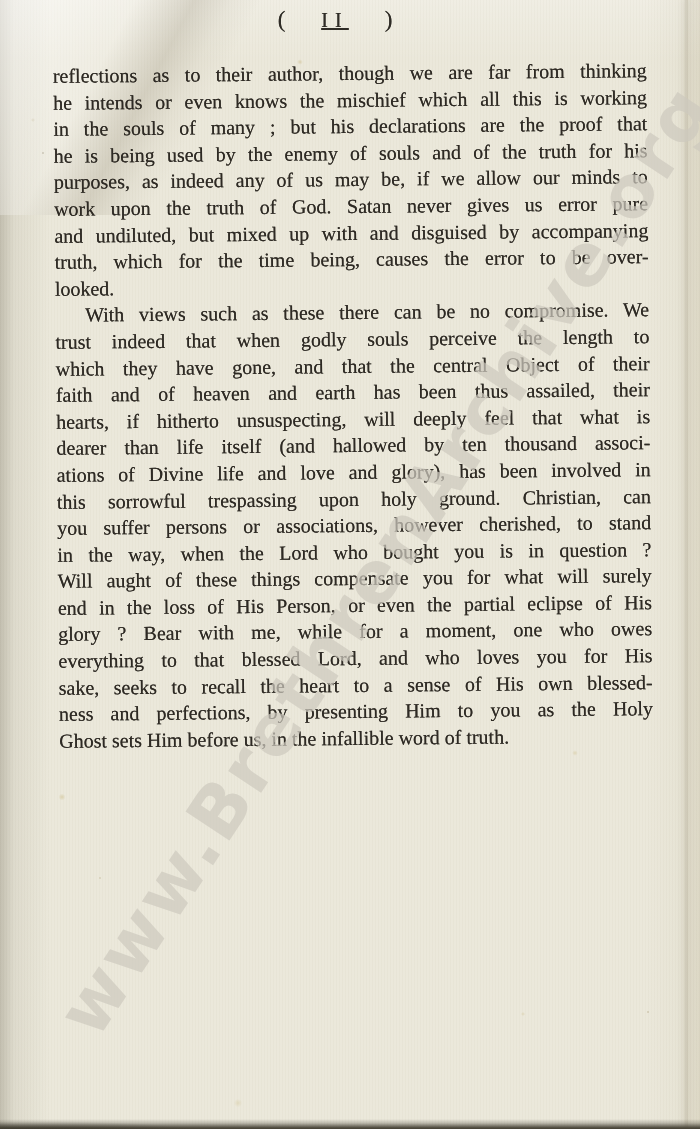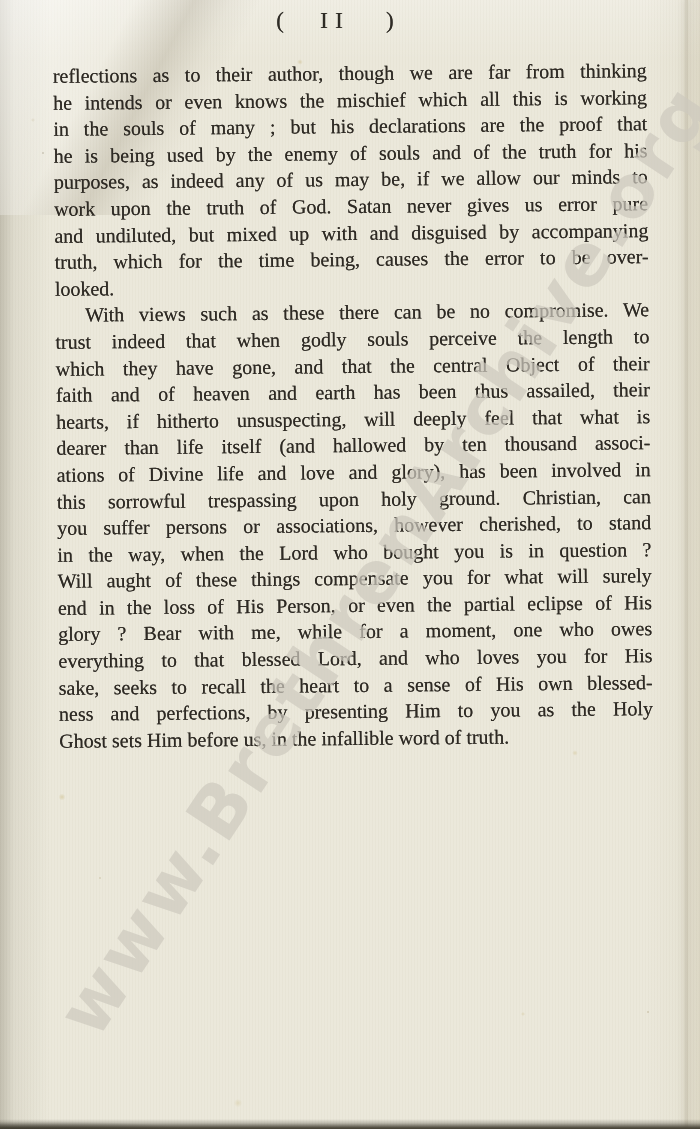--- a/index.html
+++ b/index.html
@@ -45,21 +45,21 @@
       radial-gradient(ellipse 220px 14px at 40px 12px, rgba(55,52,42,0.55), transparent 70%),
       linear-gradient(to bottom, rgba(70,66,55,0) 0%, rgba(70,66,55,0.28) 40%, #4a463a 90%);
     pointer-events: none;
   }
   .header {
     position: absolute; top: 7px; left: 0; width: 670px;
     display: flex; justify-content: center; align-items: baseline; gap: 36px;
     font-size: 23px; color: #2f2c26;
     text-shadow: 0 0 0.5px rgba(47,44,38,0.85);
   }
-  .header .pagenum { letter-spacing: 7px; font-size: 24px; }
+  .header .pagenum { letter-spacing: 7px; font-size: 20px; text-decoration: underline; }
   .body-text {
     position: absolute; left: 56px; top: 60px; width: 594px;
     font-size: 20px; line-height: 26.6px; color: #2e2a24;
     text-shadow: 0 0 0.5px rgba(46,42,36,0.85);
     transform: rotate(-0.55deg);
   }
   .line { text-align: justify; text-align-last: justify; white-space: normal; }
   .line.end { text-align-last: left; }
   .line.indent { padding-left: 30px; }
   .watermark {

